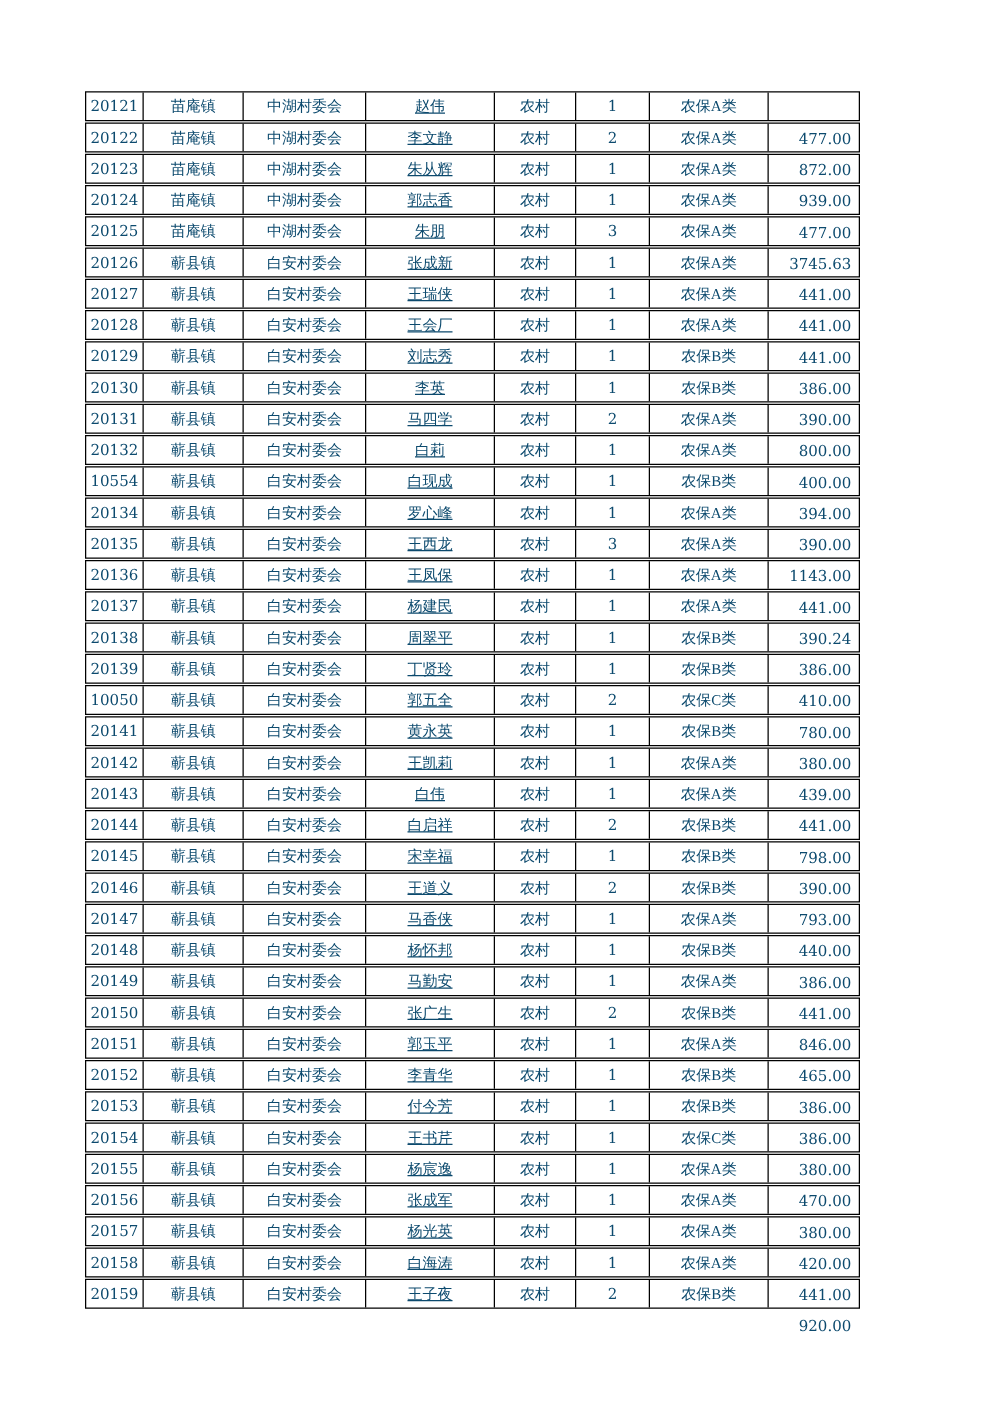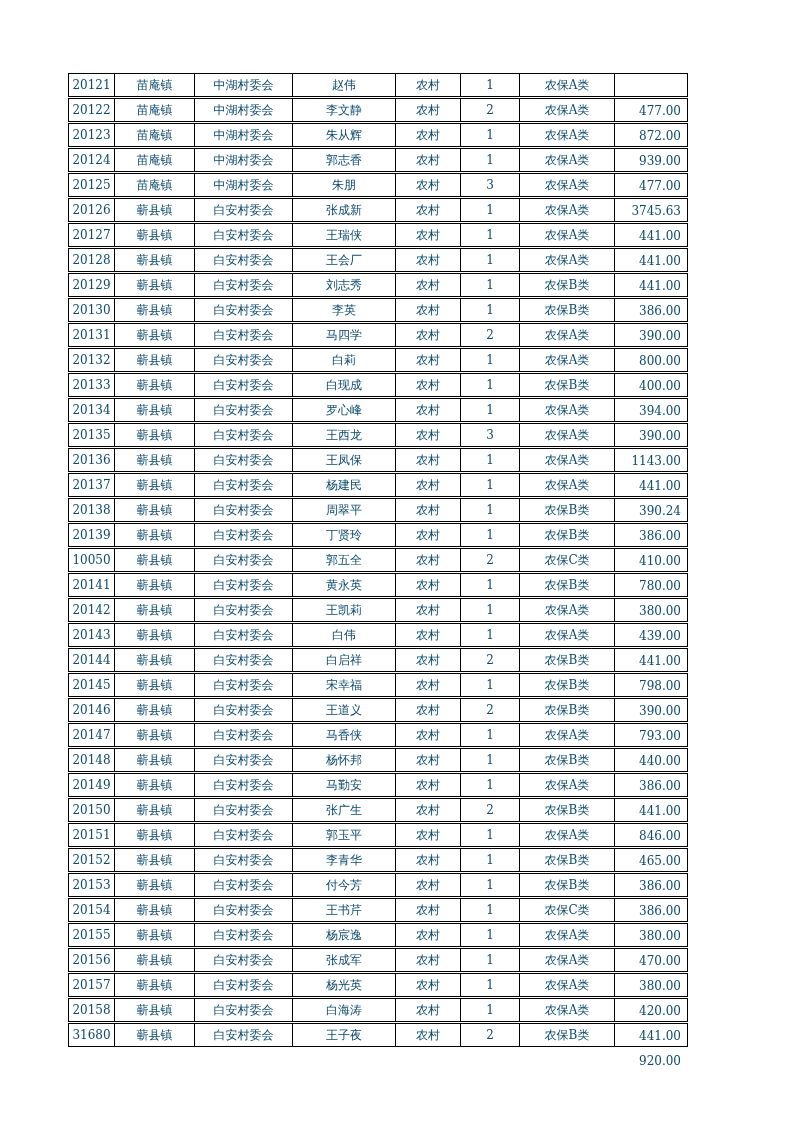--- a/index.html
+++ b/index.html
@@ -38,24 +38,24 @@
     font-size: 12px;
     text-align: center;
     white-space: nowrap;
     overflow: hidden;
     border-right: 1px solid #000000;
   }
   .tcell:last-child { border-right: none; }
   .c0 { width: 46px; font-size: 12px; }
   .c1 { width: 80px; }
   .c2 { width: 98px; }
-  .c3 { width: 103px; }
+  .c3 { width: 103px; text-decoration: underline; }
   .c4 { width: 65px; }
   .c5 { width: 59px; }
-  .c6 { width: 95px; }
+  .c6 { width: 95px; font-family: Liberation Serif, serif; }
   .c7 { width: 72px; text-align: right; padding-right: 6px; margin-top: 26px; }
 </style>
 </head>
 <body>
 
 <div class="page">
   <div class="table">
       <div class="trow">
         <div class="tcell c0">20121</div>
         <div class="tcell c1">苗庵镇</div>
@@ -170,21 +170,21 @@
         <div class="tcell c0">20132</div>
         <div class="tcell c1">蕲县镇</div>
         <div class="tcell c2">白安村委会</div>
         <div class="tcell c3">白莉</div>
         <div class="tcell c4">农村</div>
         <div class="tcell c5">1</div>
         <div class="tcell c6">农保A类</div>
         <div class="tcell c7">400.00</div>
       </div>
       <div class="trow">
-        <div class="tcell c0">20133</div>
+        <div class="tcell c0">10554</div>
         <div class="tcell c1">蕲县镇</div>
         <div class="tcell c2">白安村委会</div>
         <div class="tcell c3">白现成</div>
         <div class="tcell c4">农村</div>
         <div class="tcell c5">1</div>
         <div class="tcell c6">农保B类</div>
         <div class="tcell c7">394.00</div>
       </div>
       <div class="trow">
         <div class="tcell c0">20134</div>
@@ -430,21 +430,21 @@
         <div class="tcell c0">20158</div>
         <div class="tcell c1">蕲县镇</div>
         <div class="tcell c2">白安村委会</div>
         <div class="tcell c3">白海涛</div>
         <div class="tcell c4">农村</div>
         <div class="tcell c5">1</div>
         <div class="tcell c6">农保A类</div>
         <div class="tcell c7">441.00</div>
       </div>
       <div class="trow">
-        <div class="tcell c0">31680</div>
+        <div class="tcell c0">20159</div>
         <div class="tcell c1">蕲县镇</div>
         <div class="tcell c2">白安村委会</div>
         <div class="tcell c3">王子夜</div>
         <div class="tcell c4">农村</div>
         <div class="tcell c5">2</div>
         <div class="tcell c6">农保B类</div>
         <div class="tcell c7">920.00</div>
       </div>
     </div>
 </div>

